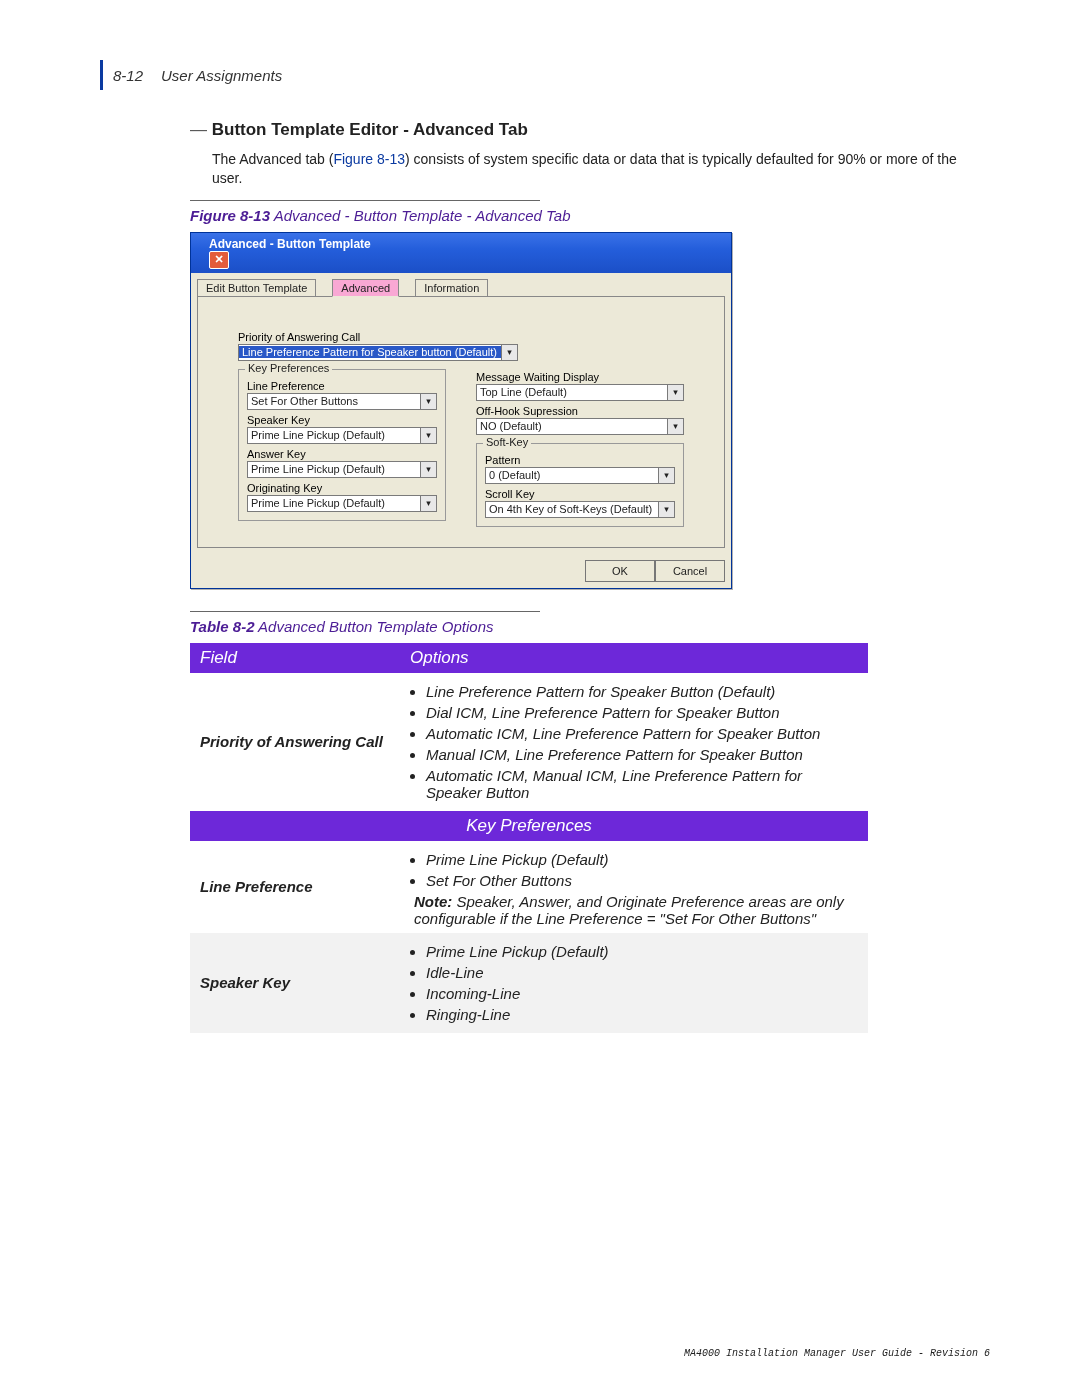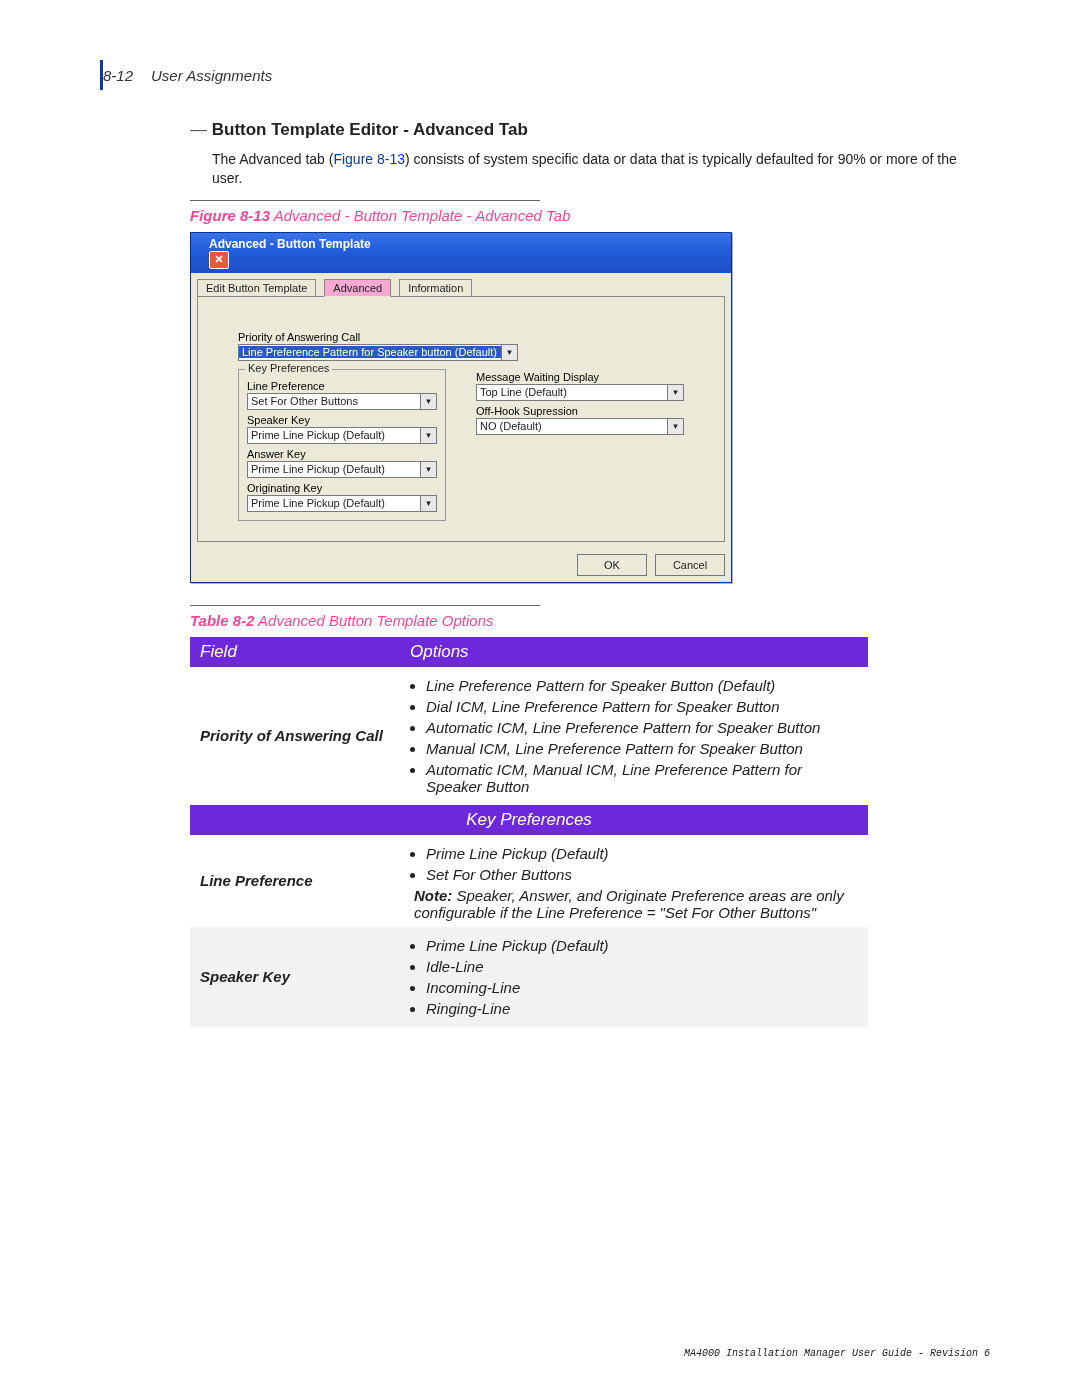--- a/index.html
+++ b/index.html
@@ -12,20 +12,21 @@
   }
   .page {
     position: relative;
     width: 1080px;
     height: 1397px;
     box-sizing: border-box;
     padding: 60px 80px 40px 100px;
   }
   .header-rule {
     border-left: 3px solid #0b3aa1;
+    padding-left: 10px;
     height: 30px;
     display: flex;
     align-items: center;
     font-style: italic;
     font-size: 15px;
     color: #333;
     margin-bottom: 30px;
   }
   .header-rule .pn { margin-right: 18px; }
   .body-col {
@@ -46,21 +47,21 @@
   }
   .para .figlink { color: #0b3aa1; }
   .fig-rule {
     border-top: 1px solid #666;
     width: 350px;
     margin: 6px 0 6px 0;
   }
   .fig-cap {
     font-size: 15px;
     font-style: italic;
-    color: #ec4899;
+    color: #4c1d95;
     margin-bottom: 8px;
   }
   .fig-cap b { font-style: italic; font-weight: bold; }
   
   .dialog {
     width: 540px;
     background: #ece9d8;
     border: 1px solid #003399;
     box-shadow: 1px 1px 0 rgba(0,0,0,.3);
     margin-bottom: 22px;
@@ -83,21 +84,21 @@
     border: 1px solid #fff;
     border-radius: 2px;
     display:flex;align-items:center;justify-content:center;
     font-weight:bold;
     color:#fff;
     font-size:11px;
   }
   .dlg-tabs {
     display: flex;
     padding: 5px 6px 0 6px;
-    gap: 8px;
+    gap: 16px;
     font-size:11px;
   }
   .dlg-tab {
     padding: 2px 8px;
     border: 1px solid #888;
     border-bottom: none;
     background: #ece9d8;
     position: relative;
     top:1px;
   }
@@ -134,21 +135,21 @@
   }
   .fieldset .legend{
     position:absolute; top:-8px; left:6px;
     background:#ece9d8; padding:0 3px;
     font-size:11px;
   }
   .cols { display:flex; gap:30px; }
   .col { flex:1; }
   .dlg-btns {
     display:flex; justify-content:flex-end;
-    gap:8px; padding:6px;
+    padding:6px;
   }
   .winbtn {
     width:68px; height:20px;
     border:1px solid #777;
     background:#ece9d8;
     font-size:11px;
     display:flex;align-items:center;justify-content:center;
   }
   
   .tbl {
@@ -251,20 +252,33 @@
             <div class="lbl" style="margin-top:10px">Message Waiting Display</div>
             <div class="combo">
                 <span>Top Line (Default)</span>
                 <div class="arr"></div>
               </div>
             <div class="lbl">Off-Hook Supression</div>
             <div class="combo">
                 <span>NO (Default)</span>
                 <div class="arr"></div>
               </div>
+            <div class="fieldset">
+              <span class="legend">Soft-Key</span>
+              <div class="lbl">Pattern</div>
+              <div class="combo">
+                  <span>0 (Default)</span>
+                  <div class="arr"></div>
+                </div>
+              <div class="lbl">Scroll Key</div>
+              <div class="combo">
+                  <span>On 4th Key of Soft-Keys (Default)</span>
+                  <div class="arr"></div>
+                </div>
+            </div>
           </div>
         </div>
       </div>
       <div class="dlg-btns">
         <div class="winbtn">OK</div>
         <div class="winbtn">Cancel</div>
       </div>
     </div>
 
     <div class="fig-rule"></div>

